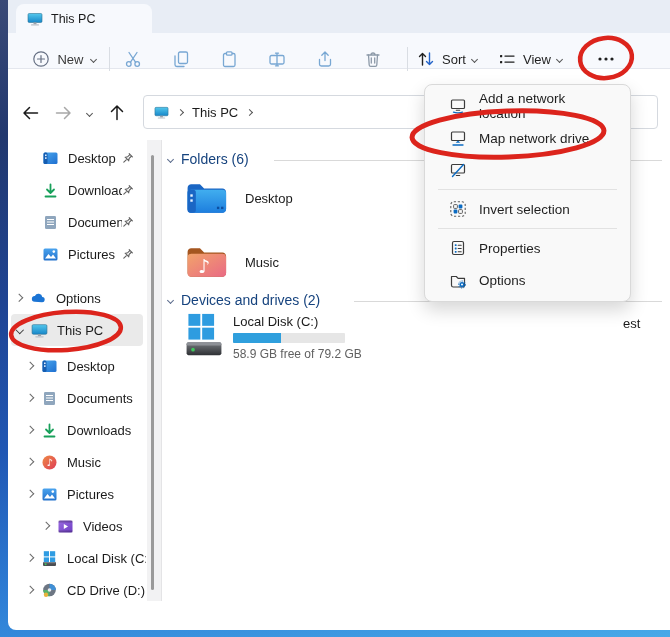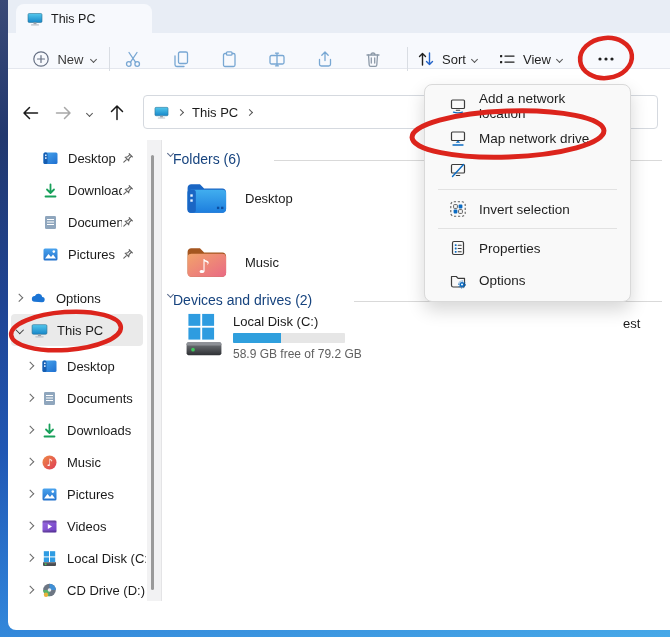--- a/index.html
+++ b/index.html
@@ -45,21 +45,21 @@
   .sb-label { white-space:nowrap; overflow:hidden; flex:1; }
   .sb-row.selected { background:#eaeaea; border-radius:4px; margin:0 3px; }
   .pin { margin-left:auto; margin-right:12px; flex:none; }
   .spacer12 { height:12px; } .spacer4 { height:4px; }
   
   .sb-track { position:absolute; left:139px; top:140px; width:14px; bottom:29px; background:#f2f2f3; }
   .sb-thumb { position:absolute; left:143px; top:155px; width:3px; height:435px; background:#9a9a9a; border-radius:2px; }
   .pane-div { position:absolute; left:153px; top:140px; width:1px; bottom:29px; background:#e4e4e6; }
   
   .main { position:absolute; left:154px; top:140px; right:0; bottom:29px; background:#fff; }
-  .sec-head { position:absolute; display:flex; align-items:flex-start; font-size:14px; color:#16437e; }
+  .sec-head { position:absolute; display:flex; align-items:center; gap:8px; font-size:14px; color:#16437e; }
   .sec-rule { position:absolute; height:1px; background:#d9d9d9; right:8px; }
   .tile-label { font-size:13px; color:#1b1b1b; }
   .drive-bar { position:absolute; width:112px; height:10px; background:#e6e6e6; border-radius:1px; overflow:hidden; }
   .drive-fill { height:100%; background:#2f9fdd; }
   .muted { color:#606060; font-size:12px; }
   
   .statusbar { position:absolute; left:0; right:0; bottom:0; height:29px; background:#fff;
                display:flex; align-items:center; font-size:12px; color:#3f3f3f; }
   .statusbar .sep { width:1px; height:15px; background:#d0d0d0; margin-left:12px; }
   
@@ -409,21 +409,21 @@
               </linearGradient>
             </defs>
             <rect x="1.5" y="2.5" width="14" height="12" rx="1.5" fill="url(#g8)"></rect>
             <path d="M3 12.5 6.5 8l2.5 3 2-2.5 3 4z" fill="#fff"></path>
             <circle cx="11.8" cy="5.6" r="1.3" fill="#fff"></circle>
           </svg>
         </span>
       <span class="sb-label">Pictures</span>
     </div>
 
-    <div class="sb-row" style="padding-left:19px">
+    <div class="sb-row" style="padding-left:35px">
       <span class="sb-chev">
           <span class="chev tree"></span>
         </span>
       <span class="ic">
           <svg width="17" height="17" viewBox="0 0 17 17">
             <defs>
               <linearGradient id="g9" x1="0" y1="0" x2="1" y2="1">
                 <stop offset="0" stop-color="#9a6ae0"></stop>
                 <stop offset="1" stop-color="#6f3fc4"></stop>
               </linearGradient>

